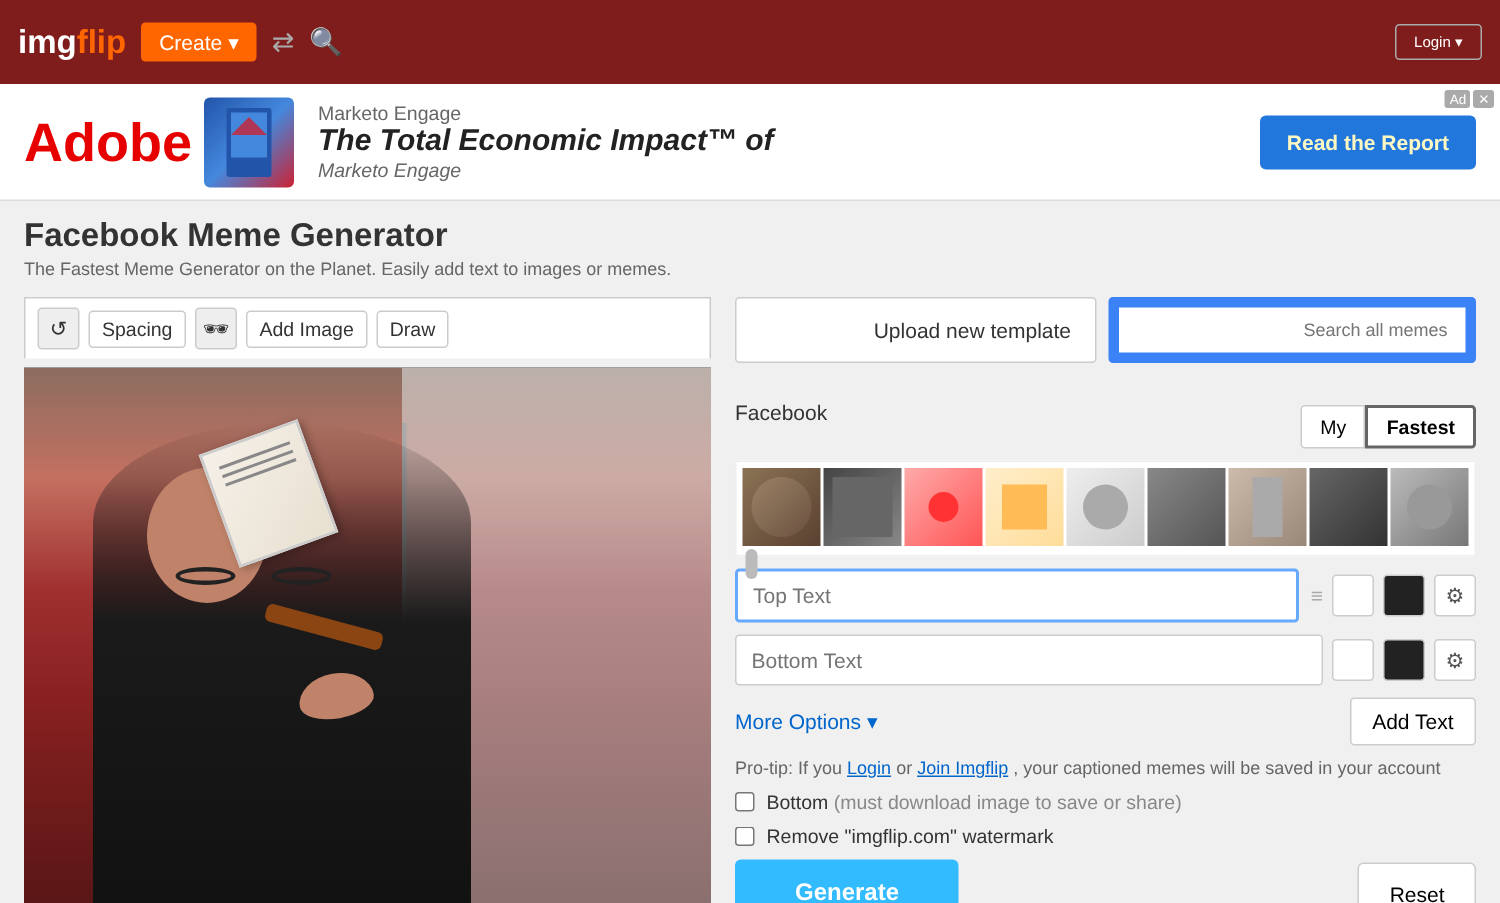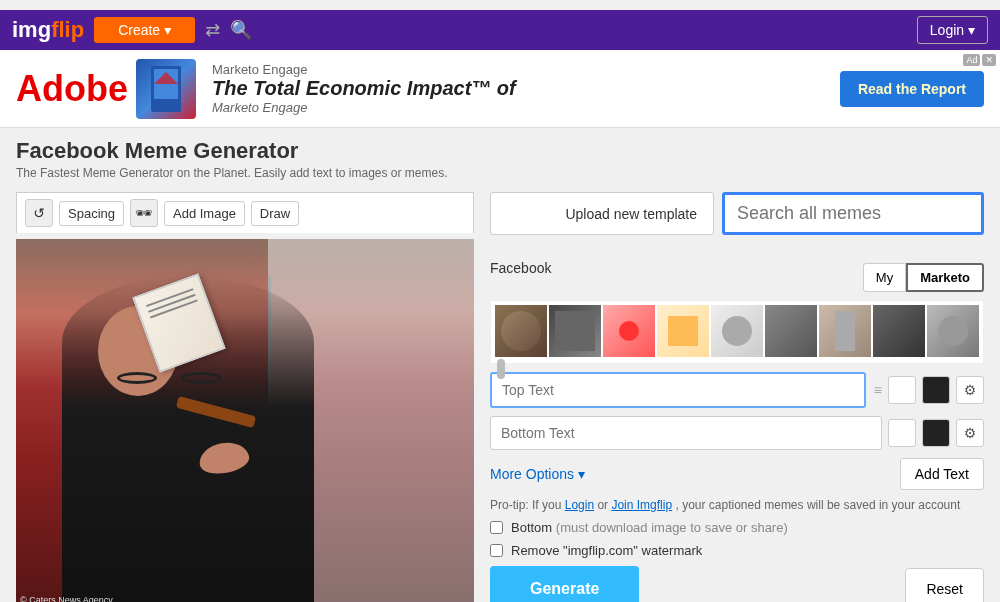--- a/index.html
+++ b/index.html
@@ -1,49 +1,48 @@
 <!DOCTYPE html>
 <html><head>
   <meta charset="utf-8">
   <style>
     * { box-sizing: border-box; margin: 0; padding: 0; }
     body { font-family: Arial, sans-serif; font-size: 14px; background: #f0f0f0; color: #333; }
 
     
     .navbar {
-      background: #4c1d95;
+      background: #7f1d1d;
       display: flex;
       align-items: center;
       padding: 0 12px;
-      height: 40px;
+      height: 56px;
       justify-content: space-between;
-      margin-top: 10px;
     }
     .navbar-left { display: flex; align-items: center; gap: 10px; }
     .logo { color: white; font-size: 22px; font-weight: bold; }
     .logo span { color: #ff6600; }
     .create-btn {
       background: #ff6600;
       color: white;
       border: none;
-      padding: 5px 24px;
+      padding: 5px 12px;
       border-radius: 3px;
       cursor: pointer;
       font-size: 14px;
       display: flex; align-items: flex-end; gap: 4px;
     }
     .nav-icon { color: #aaa; font-size: 18px; cursor: pointer; }
     .login-btn {
       background: transparent;
       color: white;
       border: 1px solid #aaa;
       padding: 5px 12px;
       border-radius: 3px;
       cursor: pointer;
-      font-size: 14px;
+      font-size: 10px;
     }
 
     
     .ad-banner {
       background: white;
       display: flex;
       align-items: center;
       padding: 8px 16px;
       border-bottom: 1px solid #ddd;
       gap: 16px;
@@ -157,26 +156,27 @@
       border: 1px solid #ccc;
       padding: 10px 16px;
       border-radius: 3px;
       cursor: pointer;
       font-size: 14px;
       color: #333;
       flex: 1;
       text-align: right;
     }
     .search-input {
-      border: 3px solid #3b82f6;
+      border: 7px solid #3b82f6;
       padding: 8px 12px;
       border-radius: 3px;
-      font-size: 18px;
+      font-size: 12px;
       flex: 1;
       outline: none;
+      text-align: right;
     }
 
     .facebook-header {
       display: flex;
       align-items: center;
       justify-content: space-between;
     }
     .facebook-label { font-size: 14px; font-weight: normal; color: #333; }
     .tab-group { display: flex; }
     .tab-btn {
@@ -405,21 +405,21 @@
   <div class="right-panel">
     <div class="right-top">
       <button class="upload-btn">Upload new template</button>
       <input class="search-input" type="text" placeholder="Search all memes" style="">
     </div>
 
     <div class="facebook-header">
       <span class="facebook-label">Facebook</span>
       <div class="tab-group">
         <button class="tab-btn">My</button>
-        <button class="tab-btn active">Marketo</button>
+        <button class="tab-btn active">Fastest</button>
       </div>
     </div>
 
     <div class="thumbnails">
       <div class="thumb thumb-1" style="background:linear-gradient(135deg,#8b7355,#5a4030);display:flex;align-items:center;justify-content:center;">
         <div style="width:40px;height:40px;background:linear-gradient(135deg,#9b8365,#6a5040);border-radius:50%;"></div>
       </div>
       <div class="thumb thumb-2" style="background:linear-gradient(135deg,#444,#888);display:flex;align-items:center;justify-content:center;">
         <div style="width:40px;height:40px;background:#666;"></div>
       </div>

